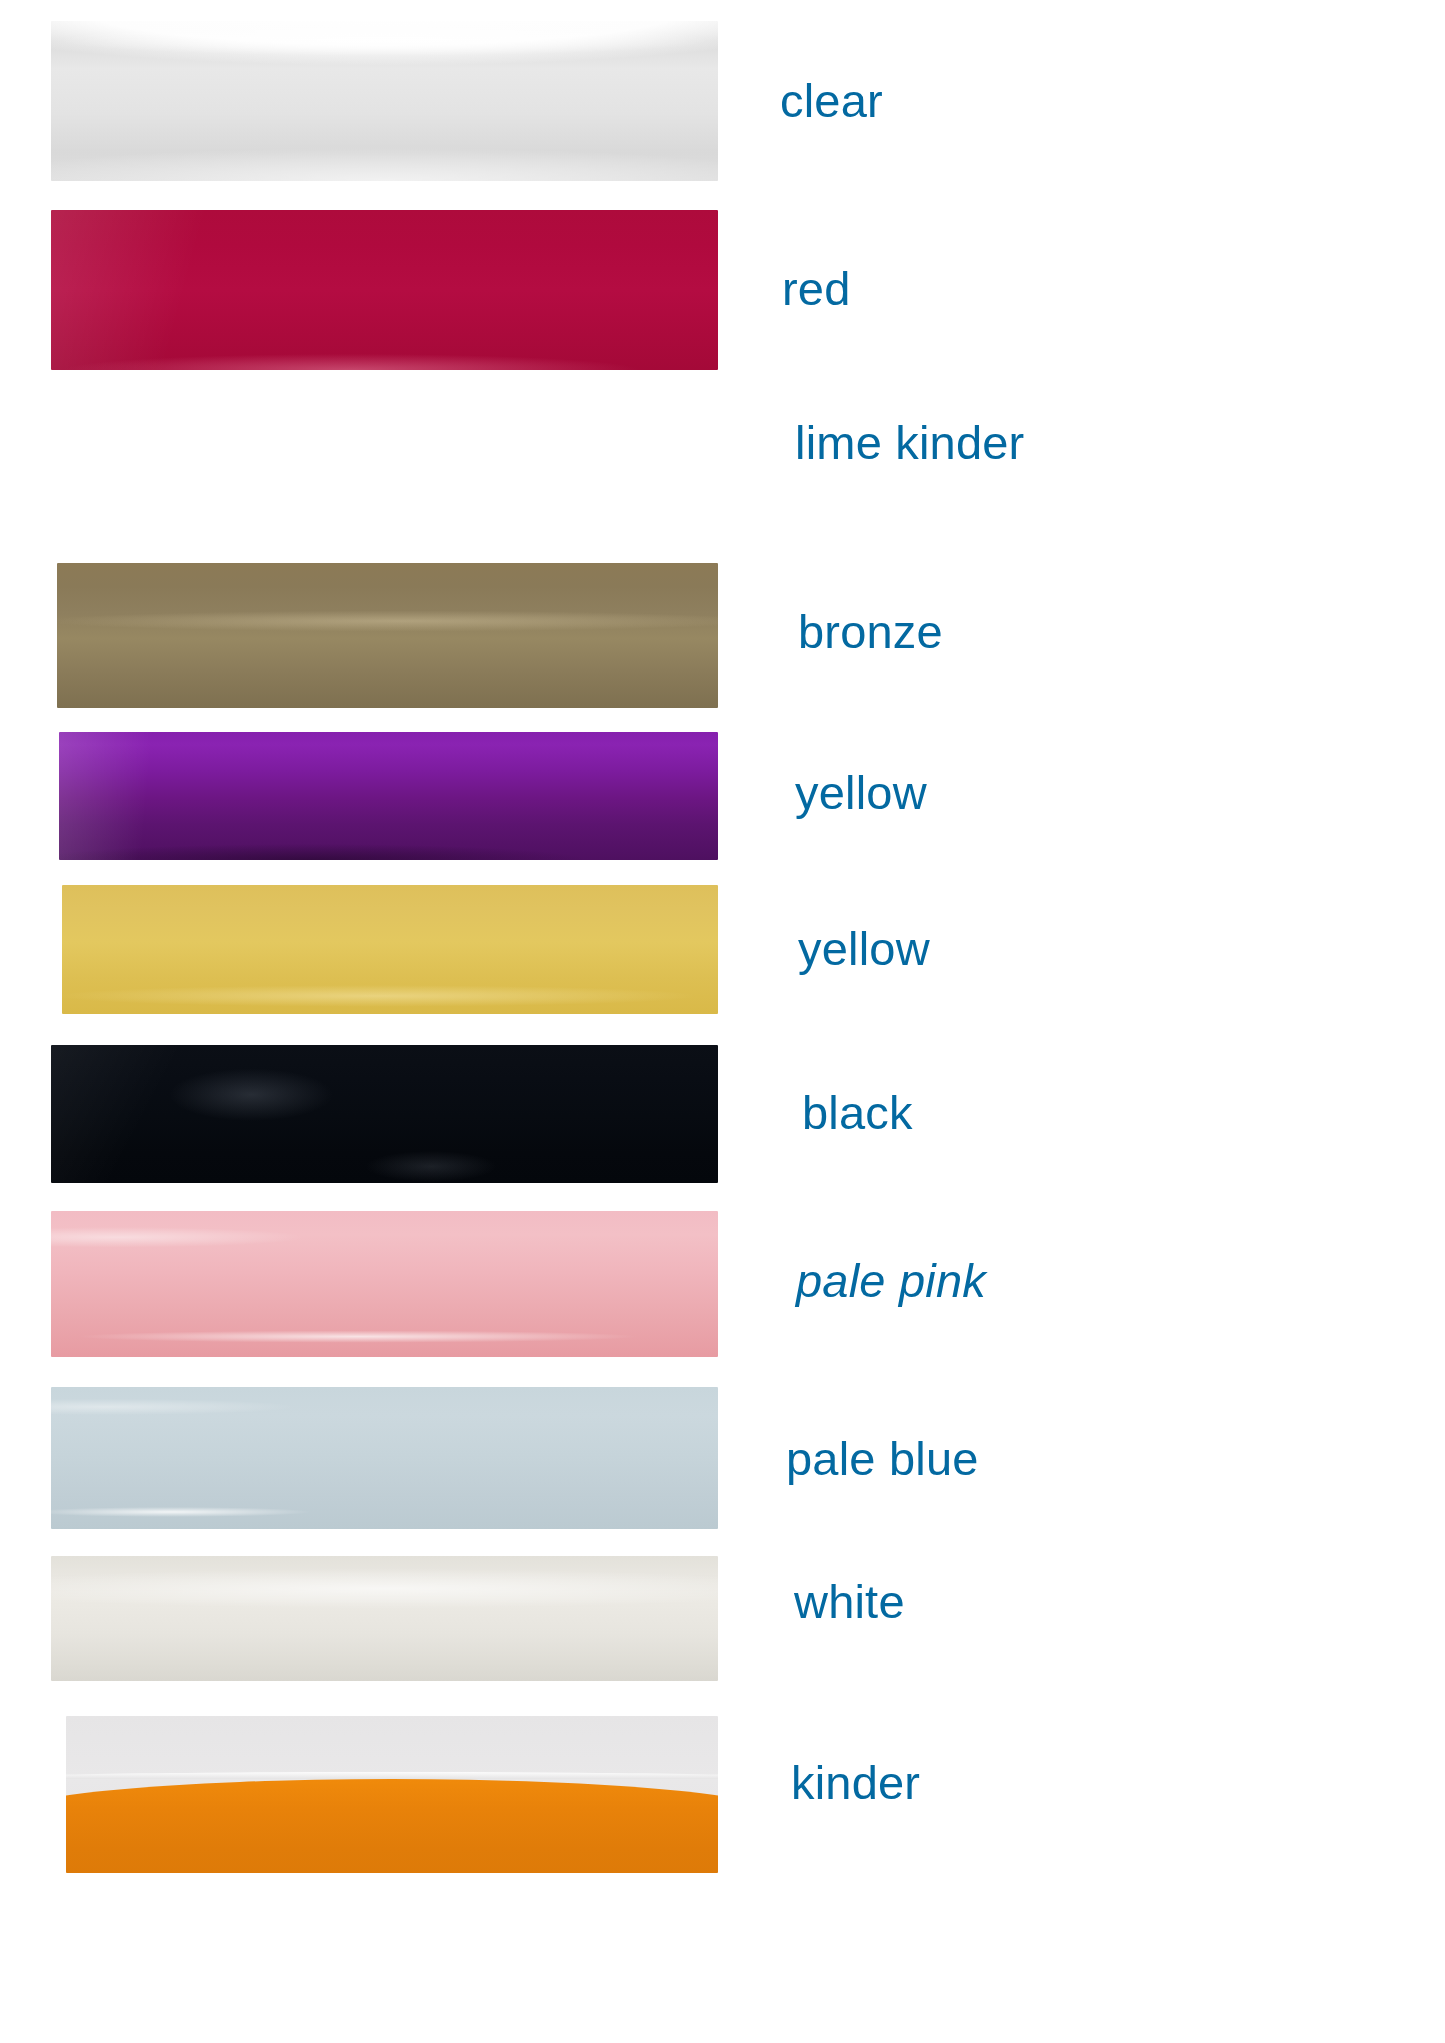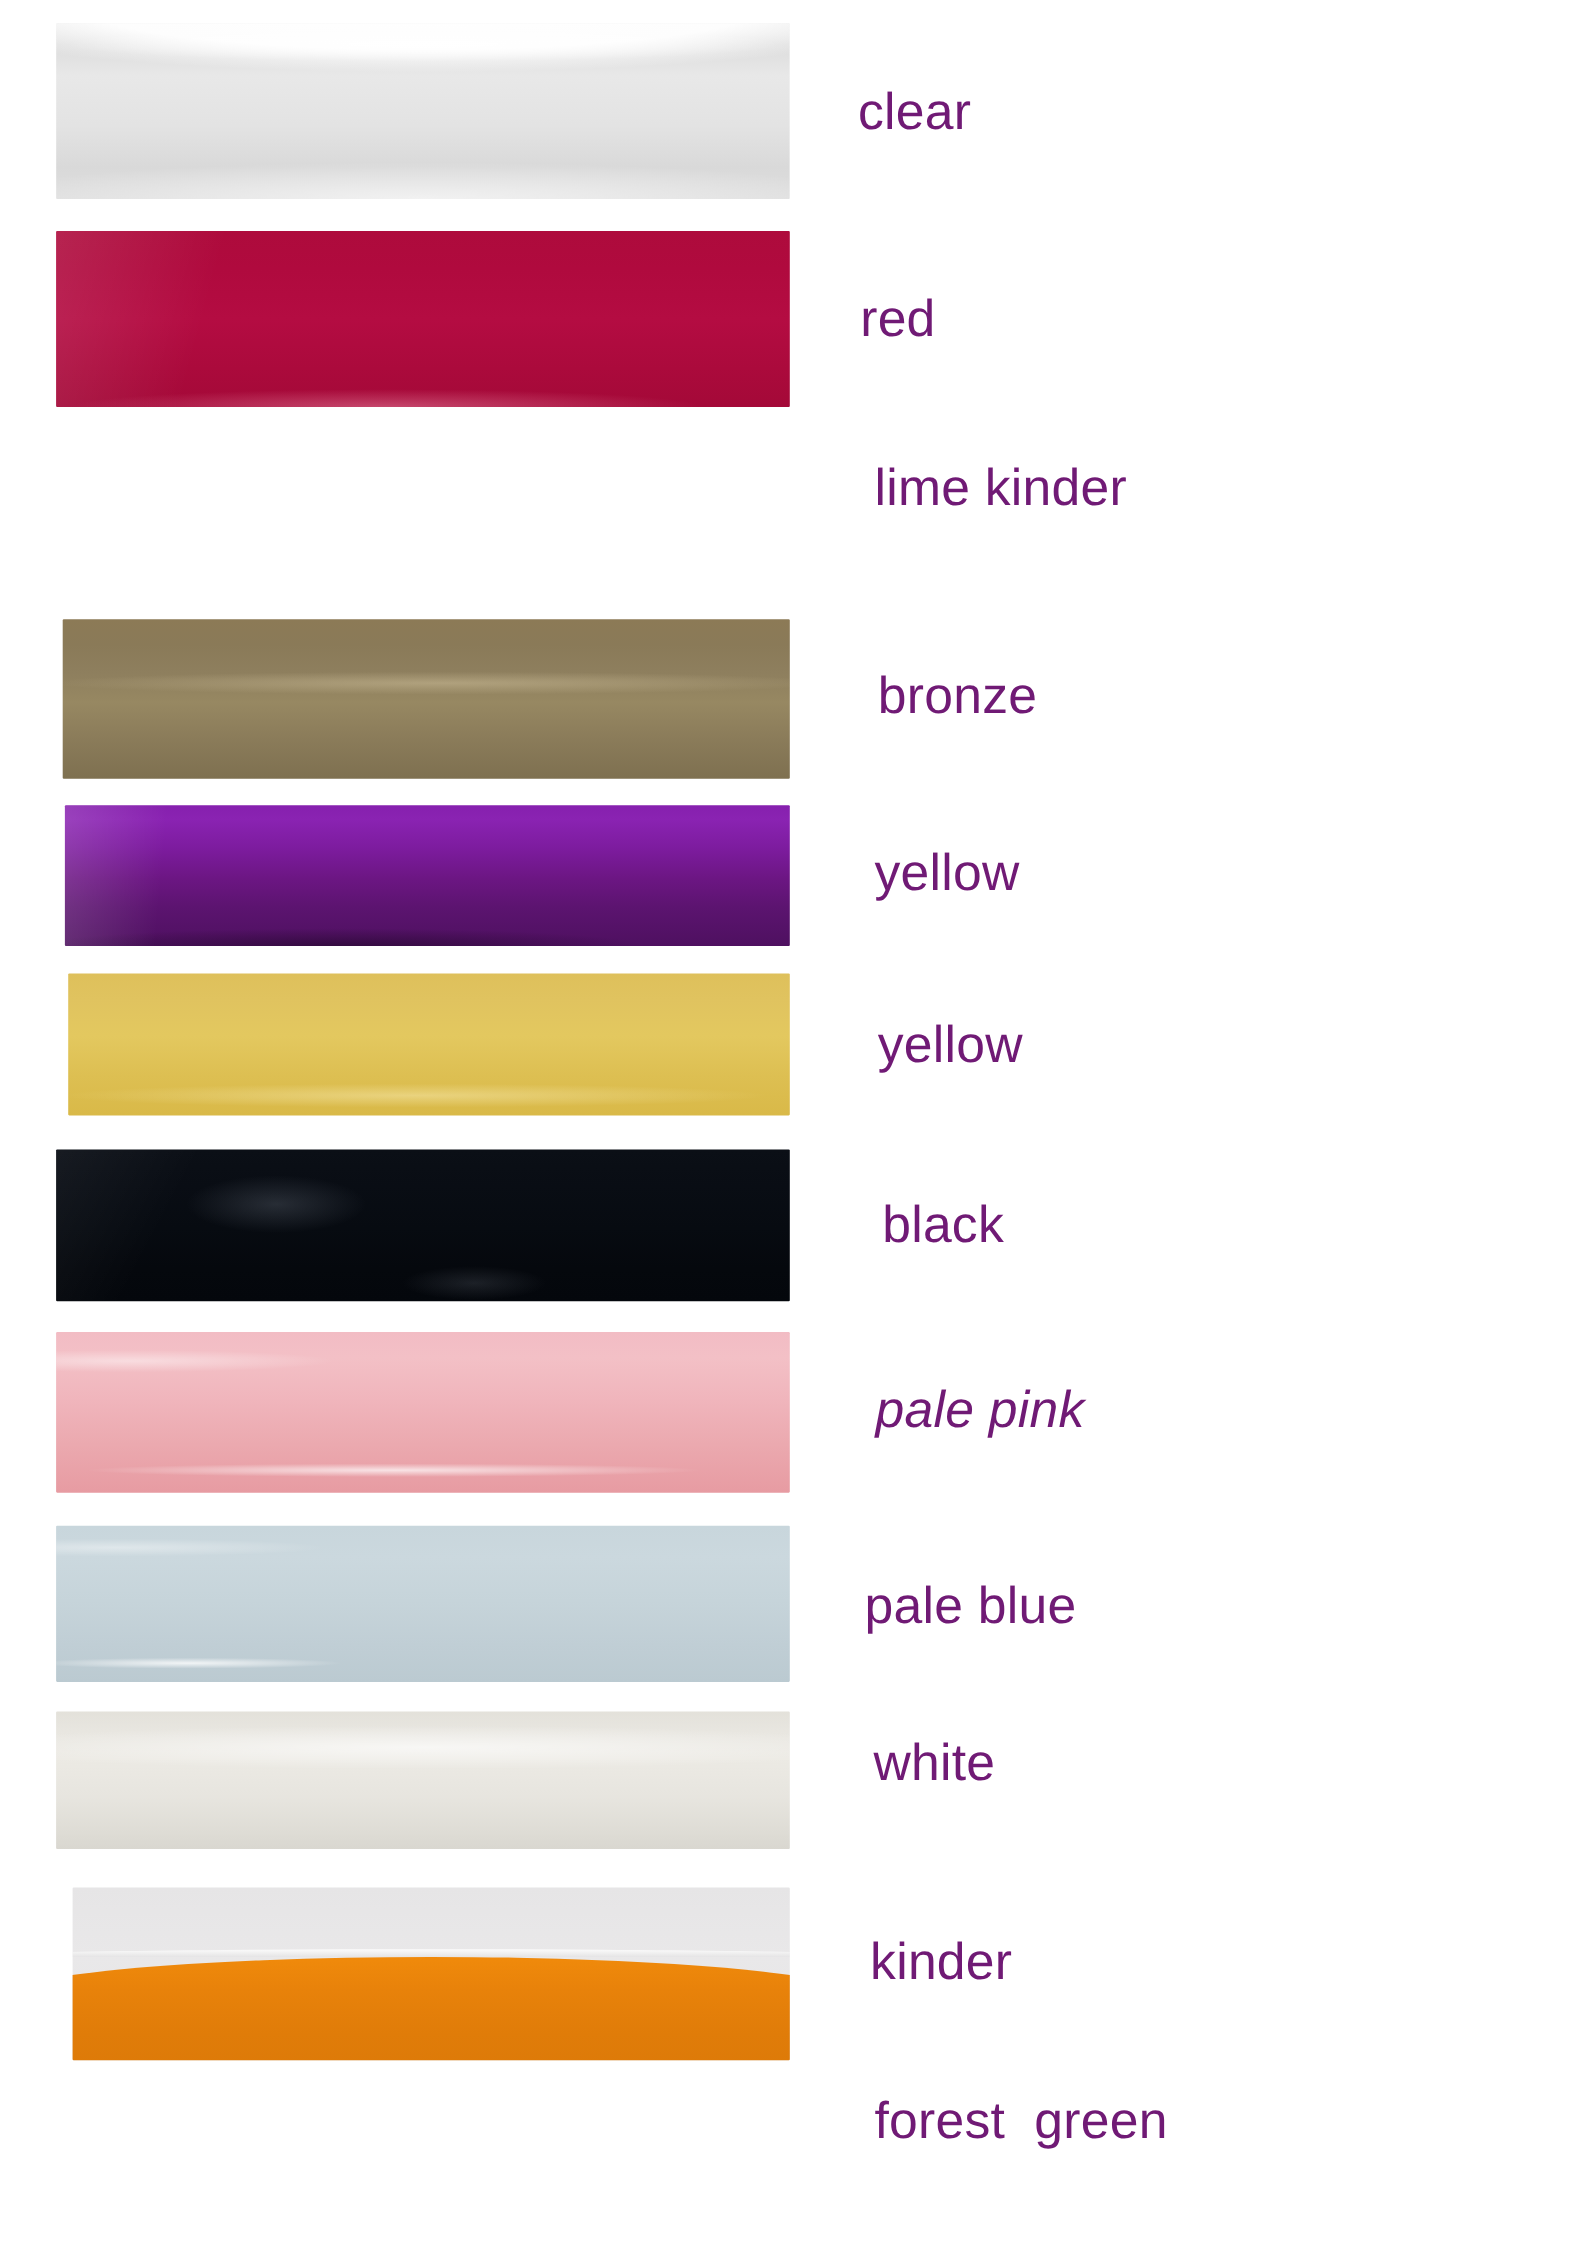--- a/index.html
+++ b/index.html
@@ -34,21 +34,21 @@
 
   
   .swatch .sheen {
     position: absolute;
     left: 0; top: 0; right: 0; bottom: 0;
     pointer-events: none;
   }
 
   .label {
     position: absolute;
-    color: #701a75;
+    color: #0369a1;
     font-size: 47px;
     font-weight: 400;
     line-height: 1;
     white-space: pre;
     letter-spacing: 0.2px;
   }
 
   
 
   .sw-clear {
@@ -207,14 +207,13 @@
     <div class="label" style="left: 794px; top: 1578px;">white</div>
     <div class="swatch sw-kinder" style="left: 66px; top: 1716px; width: 652px; height: 157px; position: absolute;">
       <div class="kinder-rim"></div>
       <div class="kinder-orange"></div>
     </div>
     <div class="label" style="left: 791px; top: 1759px;">kinder</div>
     <div class="swatch sw-forestgreen" style="left: 57px; top: 1926px; width: 661px; height: 147px; position: absolute;">
       <div class="corner-tab"></div>
       <div class="sheen"></div>
     </div>
-    <div class="label" style="left: 795px; top: 1904px;">forest  green</div>
   </div>
 
 </body></html>

